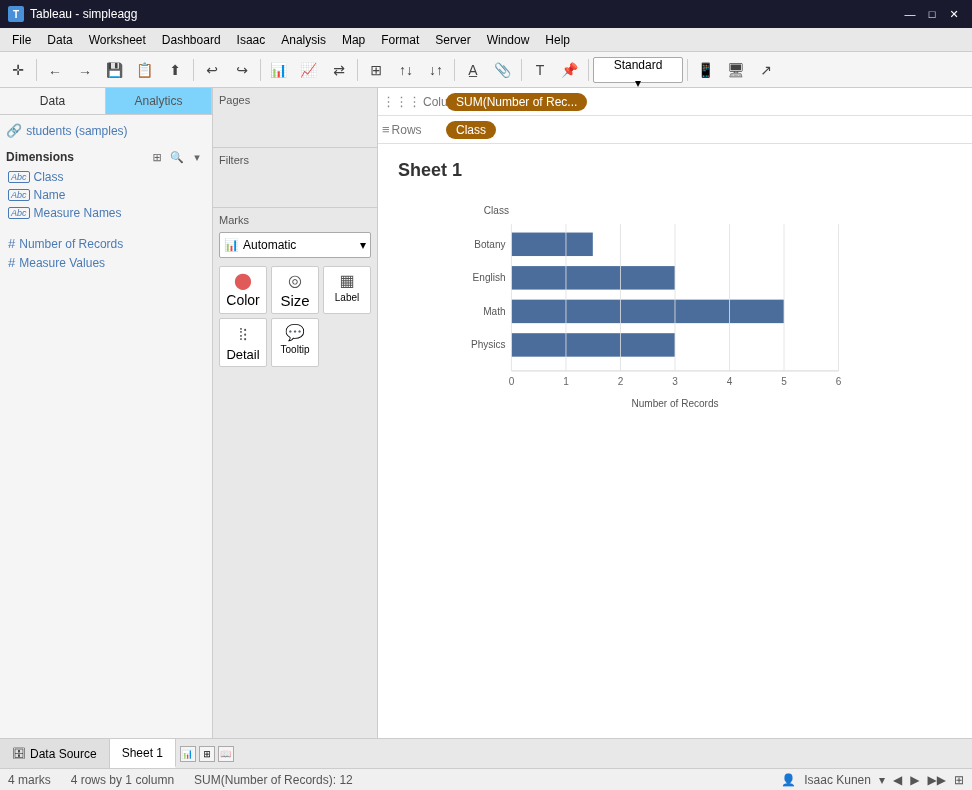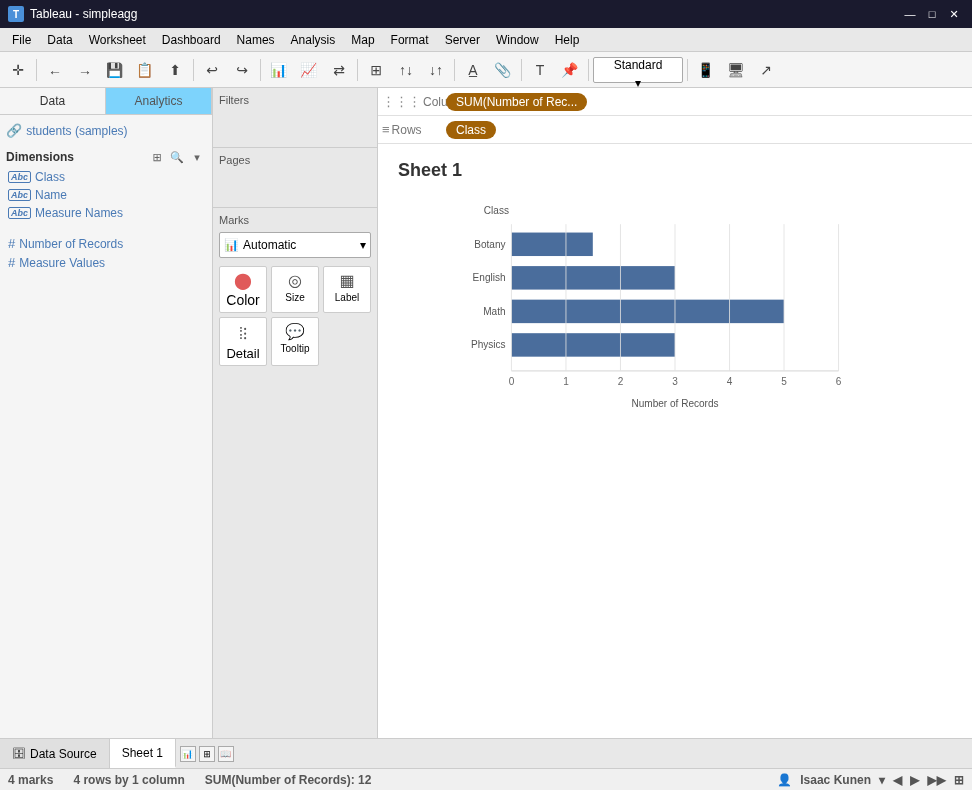--- a/index.html
+++ b/index.html
@@ -58,24 +58,24 @@
     .chart-title { padding: 16px 20px 8px 20px; font-size: 18px; font-weight: bold; color: #333; }
     .chart-area { flex: 1; padding: 10px 20px 20px 20px; position: relative; }
 
     
     .bottom-bar { height: 30px; background: #e8e8e8; border-top: 1px solid #ccc; display: flex; align-items: center; }
     .bottom-tabs { display: flex; align-items: center; height: 100%; }
     .bottom-tab { padding: 0 12px; height: 100%; display: flex; align-items: center; gap: 4px; cursor: pointer; font-size: 11px; border-right: 1px solid #ccc; background: #e0e0e0; }
     .bottom-tab.active { background: white; border-bottom: 2px solid white; }
     .bottom-tab-icons { display: flex; gap: 3px; margin-left: 4px; }
     .bottom-tab-icon { width: 16px; height: 16px; border: 1px solid #aaa; background: #f5f5f5; display: flex; align-items: center; justify-content: center; cursor: pointer; font-size: 9px; }
-    .status-bar { height: 22px; background: #f0f0f0; border-top: 1px solid #ccc; display: flex; align-items: center; padding: 0 8px; gap: 20px; font-size: 11px; color: #555; font-weight: bold; }
+    .status-bar { height: 22px; background: #f0f0f0; border-top: 1px solid #ccc; display: flex; align-items: center; padding: 0 8px; gap: 20px; font-size: 11px; color: #555; }
     .status-right { margin-left: auto; display: flex; align-items: center; gap: 8px; }
 
-    .abc-badge { display: inline-block; border: 1px solid #4a7ab5; border-radius: 2px; padding: 0 2px; font-size: 9px; font-weight: bold; color: #4a7ab5; font-style: italic; }
+    .abc-badge { display: inline-block; border: 1px solid #4a7ab5; border-radius: 2px; padding: 0 2px; font-size: 9px; font-weight: normal; color: #4a7ab5; font-style: italic; }
     .hash-badge { color: #4a7ab5; font-size: 13px; }
   </style>
 </head>
 <body>
 
 <div class="title-bar">
   <div class="title-bar-left">
     <div class="title-bar-icon">T</div>
     <span>Tableau - simpleagg</span>
   </div>
@@ -84,21 +84,21 @@
     <button class="title-bar-btn">□</button>
     <button class="title-bar-btn">✕</button>
   </div>
 </div>
 
 <div class="menu-bar">
   <span class="menu-item">File</span>
   <span class="menu-item">Data</span>
   <span class="menu-item">Worksheet</span>
   <span class="menu-item">Dashboard</span>
-  <span class="menu-item">Names</span>
+  <span class="menu-item">Isaac</span>
   <span class="menu-item">Analysis</span>
   <span class="menu-item">Map</span>
   <span class="menu-item">Format</span>
   <span class="menu-item">Server</span>
   <span class="menu-item">Window</span>
   <span class="menu-item">Help</span>
 </div>
 
 <div class="toolbar">
   <button class="toolbar-btn">✛</button>
@@ -177,42 +177,42 @@
       </div>
       <div class="measure-item">
         <span class="hash-badge">#</span>
         <span>Measure Values</span>
       </div>
     </div>
   </div>
 
   <div class="middle-panel">
     <div class="shelf">
+      <div class="shelf-label">Pages</div>
+    </div>
+    <div class="shelf">
       <div class="shelf-label">Filters</div>
-    </div>
-    <div class="shelf">
-      <div class="shelf-label">Pages</div>
     </div>
     <div class="marks-section">
       <div class="marks-label">Marks</div>
       <div class="marks-dropdown">
         <span style="display:flex;align-items:center;gap:4px;">
           <span style="font-size:12px;">📊</span>
           <span>Automatic</span>
         </span>
         <span>▾</span>
       </div>
       <div class="marks-buttons">
         <div class="marks-btn">
           <span style="font-size:16px; color:#e05a5a;">⬤</span>
           <span style="font-size:14px;">Color</span>
         </div>
         <div class="marks-btn">
           <span style="font-size:16px; color:#555;">◎</span>
-          <span style="font-size:10px;">Size</span>
+          <span style="font-size:15px;">Size</span>
         </div>
         <div class="marks-btn">
           <span style="font-size:16px; color:#555;">▦</span>
           <span style="font-size:10px;">Label</span>
         </div>
         <div class="marks-btn">
           <span style="font-size:16px; color:#555;">⁞⁝</span>
           <span style="font-size:13px;">Detail</span>
         </div>
         <div class="marks-btn">

